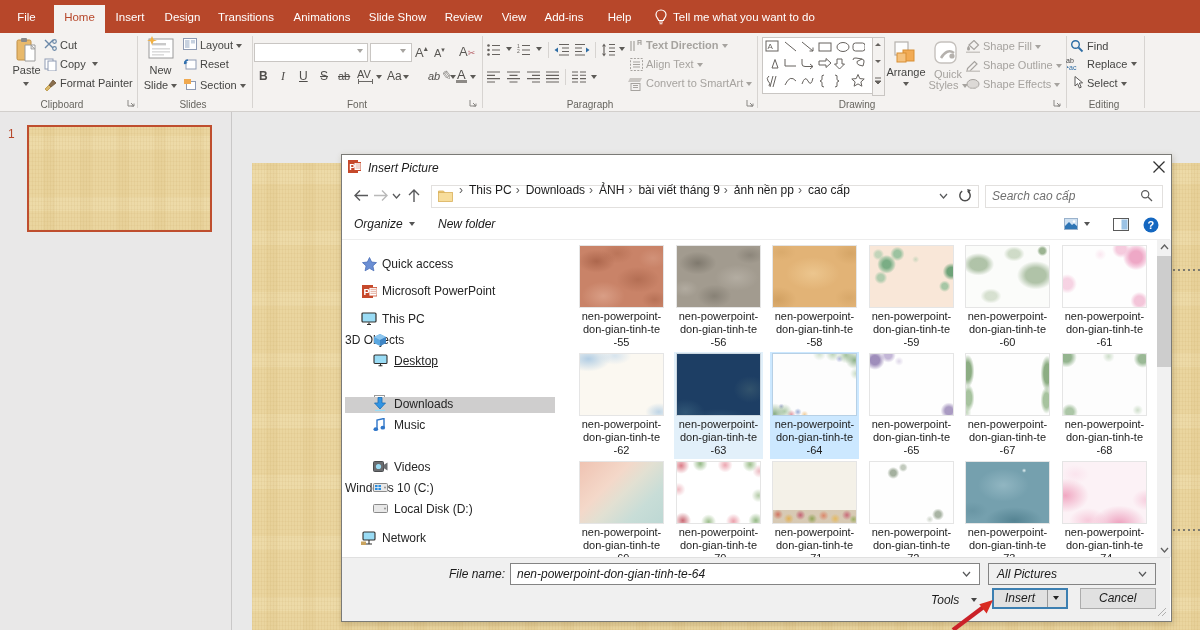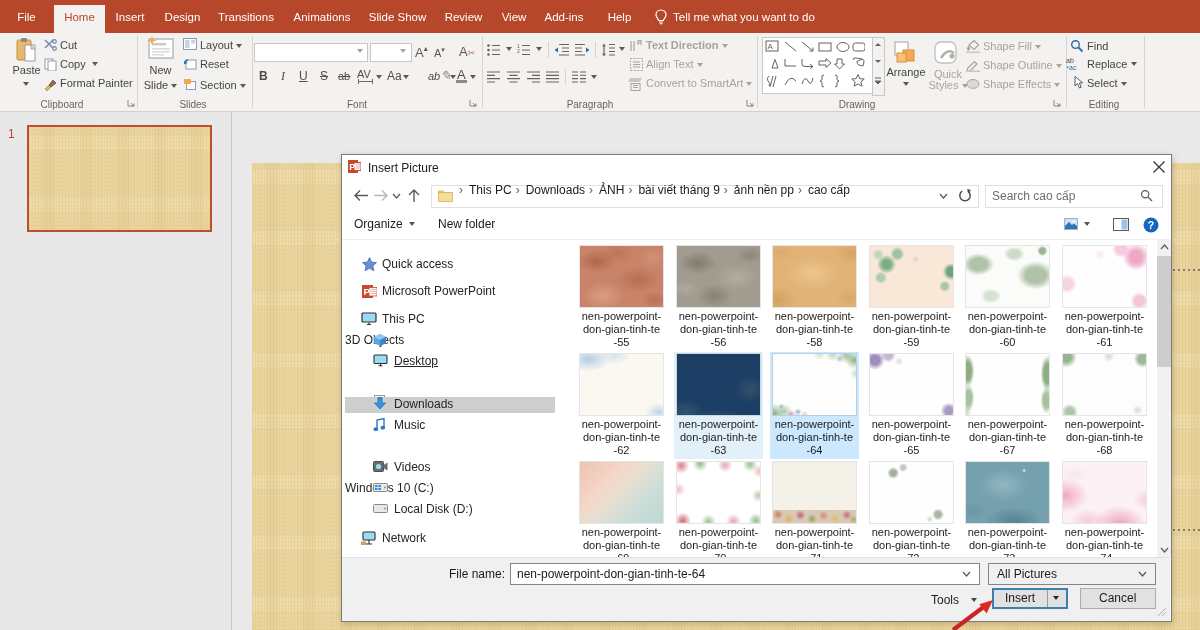--- a/index.html
+++ b/index.html
@@ -18,21 +18,21 @@
   .tan{background-color:#ead59f;background-image:
     repeating-linear-gradient(90deg, rgba(176,136,62,0.08) 0 1px, rgba(0,0,0,0) 1px 3px),
     repeating-linear-gradient(0deg, rgba(176,136,62,0.06) 0 1px, rgba(0,0,0,0) 1px 4px),
     repeating-linear-gradient(90deg, rgba(0,0,0,0) 0 14px, rgba(198,158,80,0.08) 14px 26px, rgba(0,0,0,0) 26px 37px),
     repeating-linear-gradient(0deg, rgba(0,0,0,0) 0 19px, rgba(255,246,214,0.16) 19px 33px, rgba(0,0,0,0) 33px 61px);}
   .sideitem{position:absolute;left:345px;width:210px;height:20px;font-size:12px;color:#252525;line-height:20px;}
   .sideitem svg{position:absolute;top:3px;}
   .fitem{position:absolute;width:89px;height:107px;}
   .fthumb{position:absolute;left:3px;top:2px;width:83px;height:61px;box-shadow:0 0 0 1px rgba(0,0,0,0.10);}
   .flabel{position:absolute;left:-6px;right:-6px;top:66px;text-align:center;font-size:11px;line-height:13px;color:#1c1c1c;}
-  .dtext{font-size:12px;color:#1b1b1b;}
+  .dtext{font-size:12px;color:#1b1b1b;font-style:italic;}
   .t55{background-color:#c98368;background-image:radial-gradient(ellipse 26px 16px at 20% 25%,rgba(145,75,50,.5),rgba(0,0,0,0) 72%),radial-gradient(ellipse 30px 18px at 70% 55%,rgba(150,82,56,.42),rgba(0,0,0,0) 72%),radial-gradient(ellipse 22px 14px at 45% 12%,rgba(160,90,62,.35),rgba(0,0,0,0) 72%),radial-gradient(ellipse 30px 20px at 28% 82%,rgba(230,180,158,.55),rgba(0,0,0,0) 72%),radial-gradient(ellipse 20px 14px at 88% 20%,rgba(222,168,146,.4),rgba(0,0,0,0) 72%),radial-gradient(ellipse 18px 12px at 90% 88%,rgba(150,82,56,.35),rgba(0,0,0,0) 72%);}
   .t56{background-color:#a29b8f;background-image:radial-gradient(ellipse 26px 16px at 25% 28%,rgba(75,70,60,.4),rgba(0,0,0,0) 72%),radial-gradient(ellipse 30px 18px at 72% 52%,rgba(196,190,180,.5),rgba(0,0,0,0) 72%),radial-gradient(ellipse 24px 16px at 45% 82%,rgba(80,75,65,.32),rgba(0,0,0,0) 72%),radial-gradient(ellipse 20px 12px at 88% 15%,rgba(90,85,75,.3),rgba(0,0,0,0) 72%),radial-gradient(ellipse 18px 12px at 10% 70%,rgba(200,194,184,.4),rgba(0,0,0,0) 72%);}
   .t58{background-color:#e2b376;background-image:radial-gradient(ellipse 36px 22px at 48% 45%,rgba(246,216,166,.5),rgba(0,0,0,0) 75%),radial-gradient(ellipse 26px 18px at 6% 88%,rgba(185,134,68,.4),rgba(0,0,0,0) 72%),radial-gradient(ellipse 24px 16px at 94% 12%,rgba(190,140,74,.35),rgba(0,0,0,0) 72%),radial-gradient(ellipse 20px 14px at 92% 85%,rgba(194,145,80,.3),rgba(0,0,0,0) 72%),radial-gradient(ellipse 20px 12px at 10% 10%,rgba(196,148,84,.28),rgba(0,0,0,0) 72%);}
   .t59{background-color:#f9e7d8;background-image:radial-gradient(circle 13px at 20% 30%,rgba(115,170,128,.95) 0 30%,rgba(140,188,150,.6) 55%,rgba(0,0,0,0) 72%),radial-gradient(circle 10px at 33% 13%,rgba(140,188,150,.85) 0 35%,rgba(0,0,0,0) 72%),radial-gradient(circle 8px at 10% 14%,rgba(158,200,165,.6) 0 35%,rgba(0,0,0,0) 72%),radial-gradient(circle 9px at 13% 52%,rgba(145,192,155,.7) 0 35%,rgba(0,0,0,0) 72%),radial-gradient(circle 12px at 98% 42%,rgba(95,155,110,.9) 0 35%,rgba(0,0,0,0) 72%),radial-gradient(circle 8px at 90% 66%,rgba(132,185,144,.7) 0 35%,rgba(0,0,0,0) 72%),radial-gradient(circle 5px at 55% 22%,rgba(155,198,162,.5),rgba(0,0,0,0) 72%);}
   .t60{background-color:#fbfcfa;background-image:radial-gradient(ellipse 21px 15px at 15% 30%,rgba(172,192,164,.95) 0 40%,rgba(0,0,0,0) 75%),radial-gradient(ellipse 25px 19px at 84% 48%,rgba(176,195,168,1) 0 40%,rgba(0,0,0,0) 75%),radial-gradient(ellipse 14px 10px at 58% 13%,rgba(188,205,178,.7) 0 40%,rgba(0,0,0,0) 75%),radial-gradient(circle 7px at 92% 8%,rgba(132,162,120,.8) 0 40%,rgba(0,0,0,0) 75%),radial-gradient(ellipse 14px 10px at 30% 82%,rgba(190,206,180,.6) 0 40%,rgba(0,0,0,0) 75%);}
   .t61{background-color:#fefefe;background-image:radial-gradient(circle 17px at 88% 18%,rgba(238,168,198,1) 0 35%,rgba(244,196,218,.75) 60%,rgba(0,0,0,0) 78%),radial-gradient(circle 12px at 70% 5%,rgba(244,194,216,.85) 0 40%,rgba(0,0,0,0) 75%),radial-gradient(circle 13px at 5% 62%,rgba(244,200,220,.8) 0 40%,rgba(0,0,0,0) 75%),radial-gradient(circle 12px at 92% 90%,rgba(240,178,205,.75) 0 40%,rgba(0,0,0,0) 75%),radial-gradient(circle 8px at 45% 14%,rgba(248,212,228,.55),rgba(0,0,0,0) 75%);}
   .t62{background-color:#fbf8f1;background-image:radial-gradient(ellipse 30px 17px at 10% 8%,rgba(165,198,226,.85),rgba(0,0,0,0) 75%),radial-gradient(ellipse 22px 12px at 42% 3%,rgba(190,214,236,.6),rgba(0,0,0,0) 75%),radial-gradient(ellipse 18px 12px at 95% 95%,rgba(165,198,226,.7),rgba(0,0,0,0) 75%);}
   .t63{background-color:#1d3e64;background-image:radial-gradient(ellipse 26px 18px at 10% 96%,rgba(85,130,150,.35),rgba(0,0,0,0) 75%),radial-gradient(ellipse 22px 18px at 88% 58%,rgba(110,140,130,.25),rgba(0,0,0,0) 75%),radial-gradient(ellipse 36px 9px at 50% 101%,rgba(55,95,125,.4),rgba(0,0,0,0) 75%);}
   .t64{background-color:#fdfdfd;background-image:radial-gradient(circle 12px at 98% 10%,rgba(128,168,124,.9),rgba(0,0,0,0) 75%),radial-gradient(circle 11px at 88% 2%,rgba(145,182,140,.85),rgba(0,0,0,0) 75%),radial-gradient(circle 10px at 72% 0%,rgba(158,192,152,.7),rgba(0,0,0,0) 75%),radial-gradient(circle 9px at 56% 0%,rgba(172,202,166,.55),rgba(0,0,0,0) 75%),radial-gradient(circle 5px at 80% 8%,rgba(130,140,200,.6),rgba(0,0,0,0) 75%),radial-gradient(circle 8px at 100% 32%,rgba(165,196,158,.6),rgba(0,0,0,0) 75%),radial-gradient(circle 14px at 2% 98%,rgba(125,165,122,.9),rgba(0,0,0,0) 75%),radial-gradient(circle 10px at 14% 94%,rgba(148,185,142,.75),rgba(0,0,0,0) 75%),radial-gradient(circle 6px at 22% 99%,rgba(215,120,135,.75),rgba(0,0,0,0) 75%),radial-gradient(circle 5px at 30% 95%,rgba(110,135,195,.7),rgba(0,0,0,0) 75%),radial-gradient(circle 5px at 38% 99%,rgba(235,180,105,.65),rgba(0,0,0,0) 75%),radial-gradient(circle 4px at 10% 86%,rgba(95,110,170,.55),rgba(0,0,0,0) 75%);}
   .t65{background-color:#fefefe;background-image:radial-gradient(circle 13px at 6% 10%,rgba(142,122,175,.85) 0 35%,rgba(0,0,0,0) 75%),radial-gradient(circle 10px at 22% 2%,rgba(170,152,198,.7) 0 35%,rgba(0,0,0,0) 75%),radial-gradient(circle 11px at 95% 93%,rgba(142,122,175,.75) 0 35%,rgba(0,0,0,0) 75%),radial-gradient(circle 6px at 35% 12%,rgba(190,176,212,.5),rgba(0,0,0,0) 75%);}

